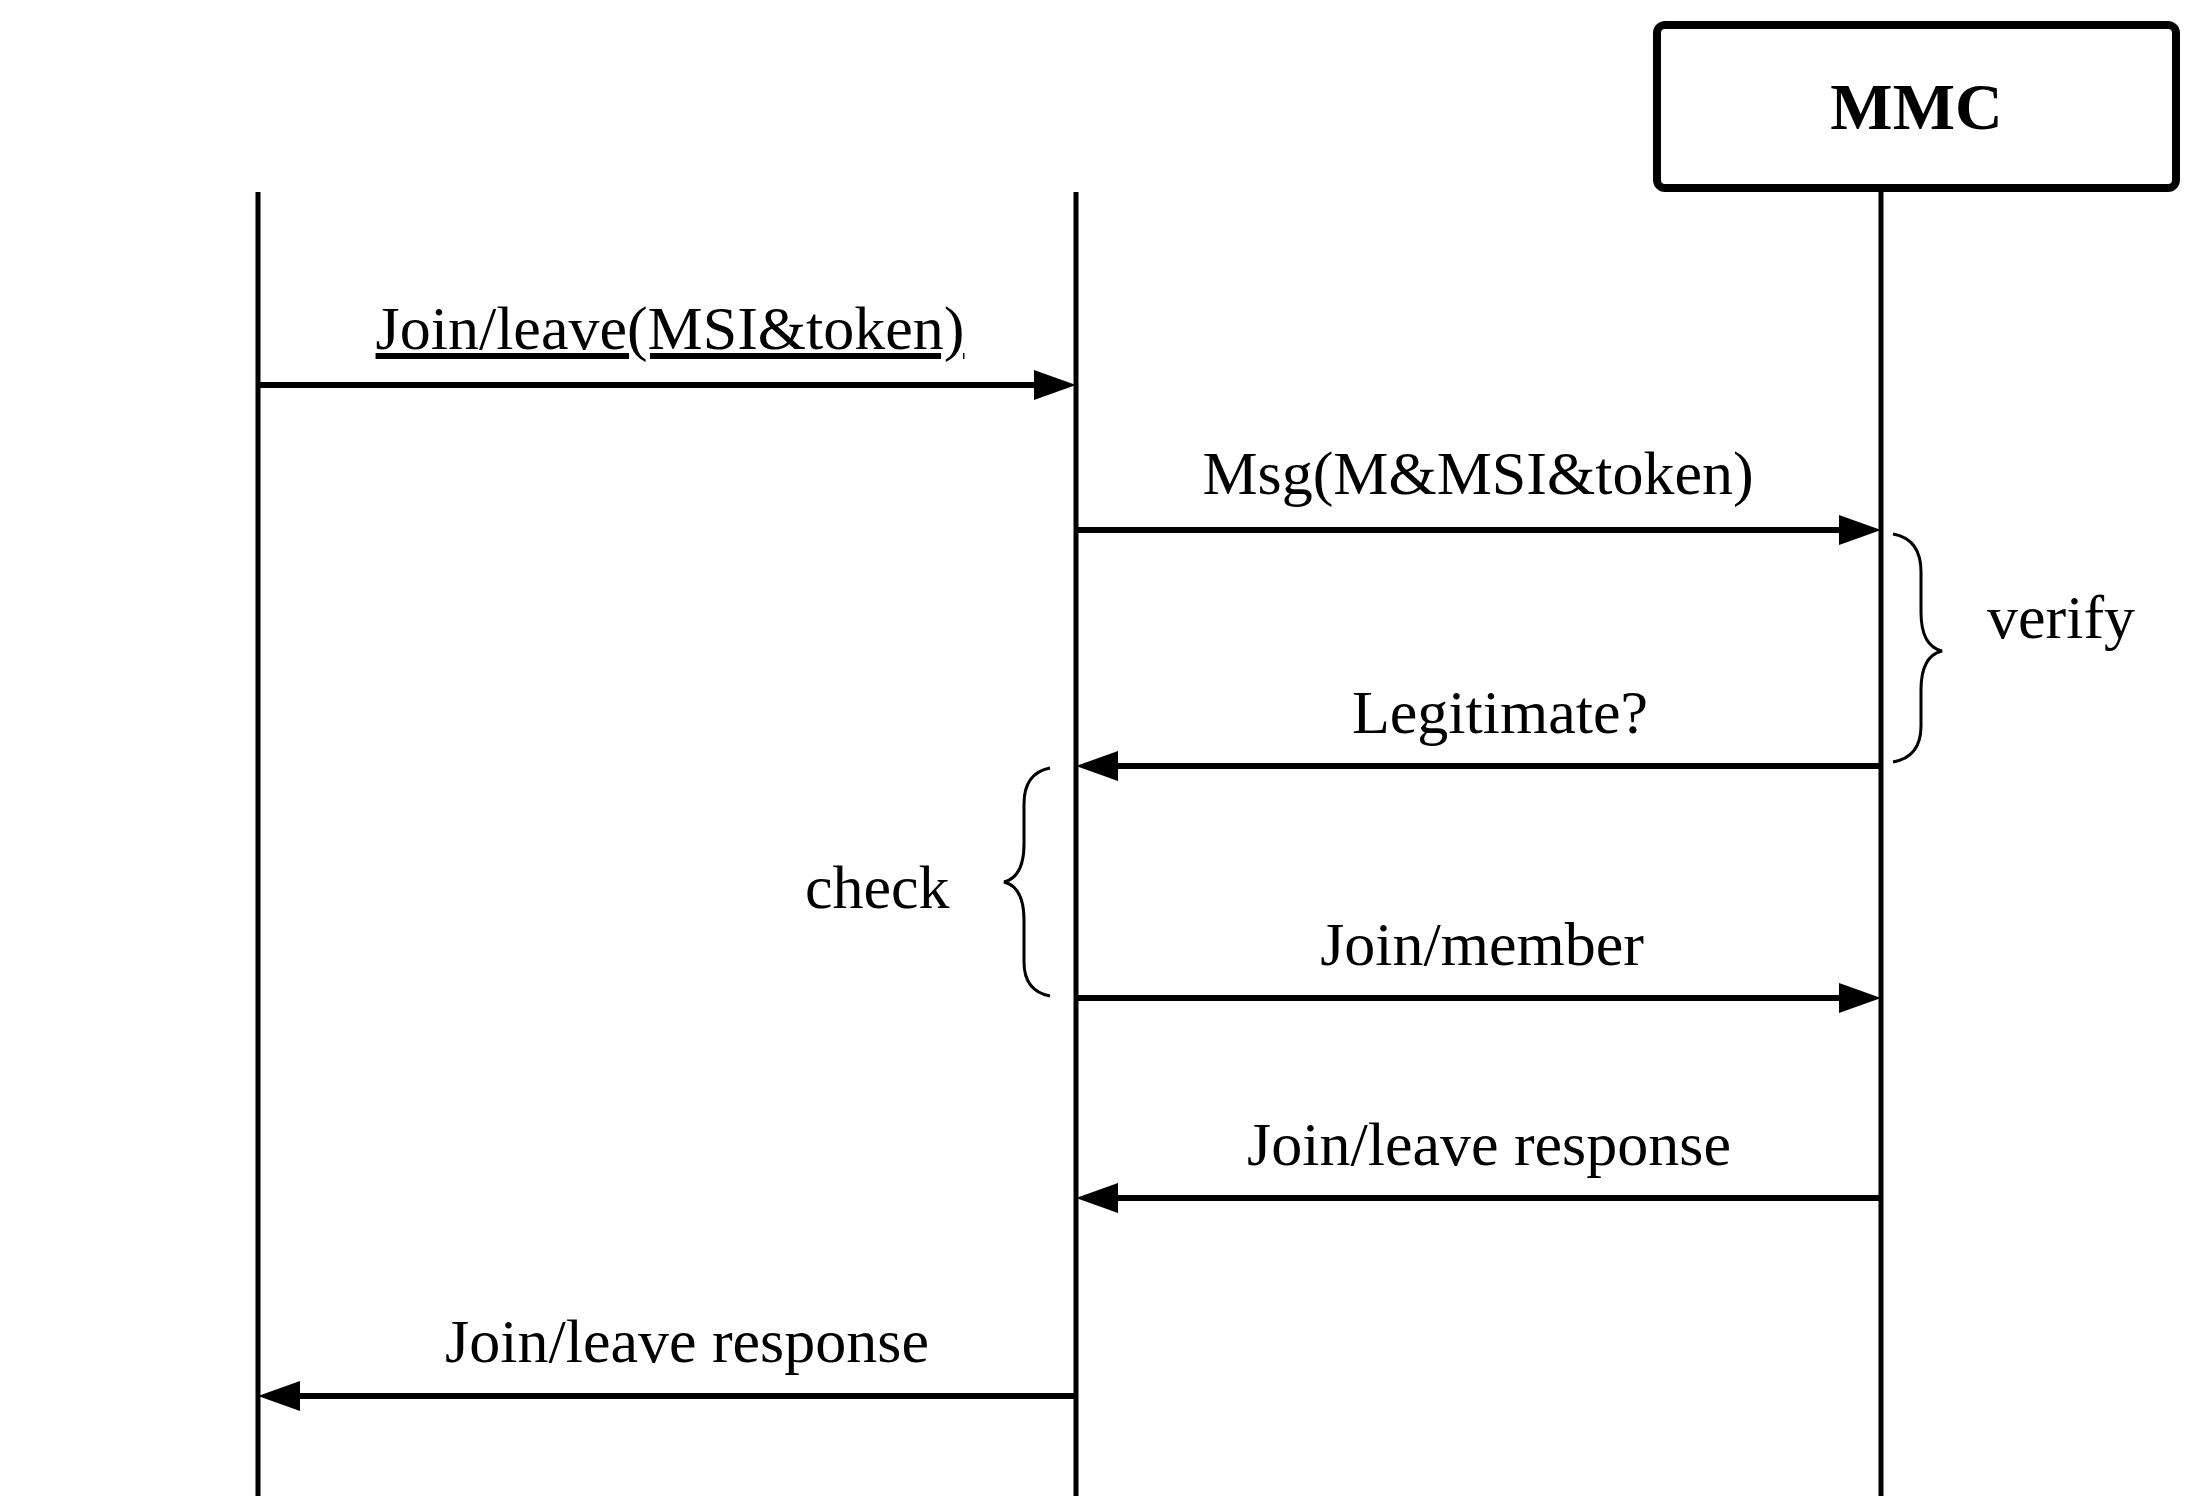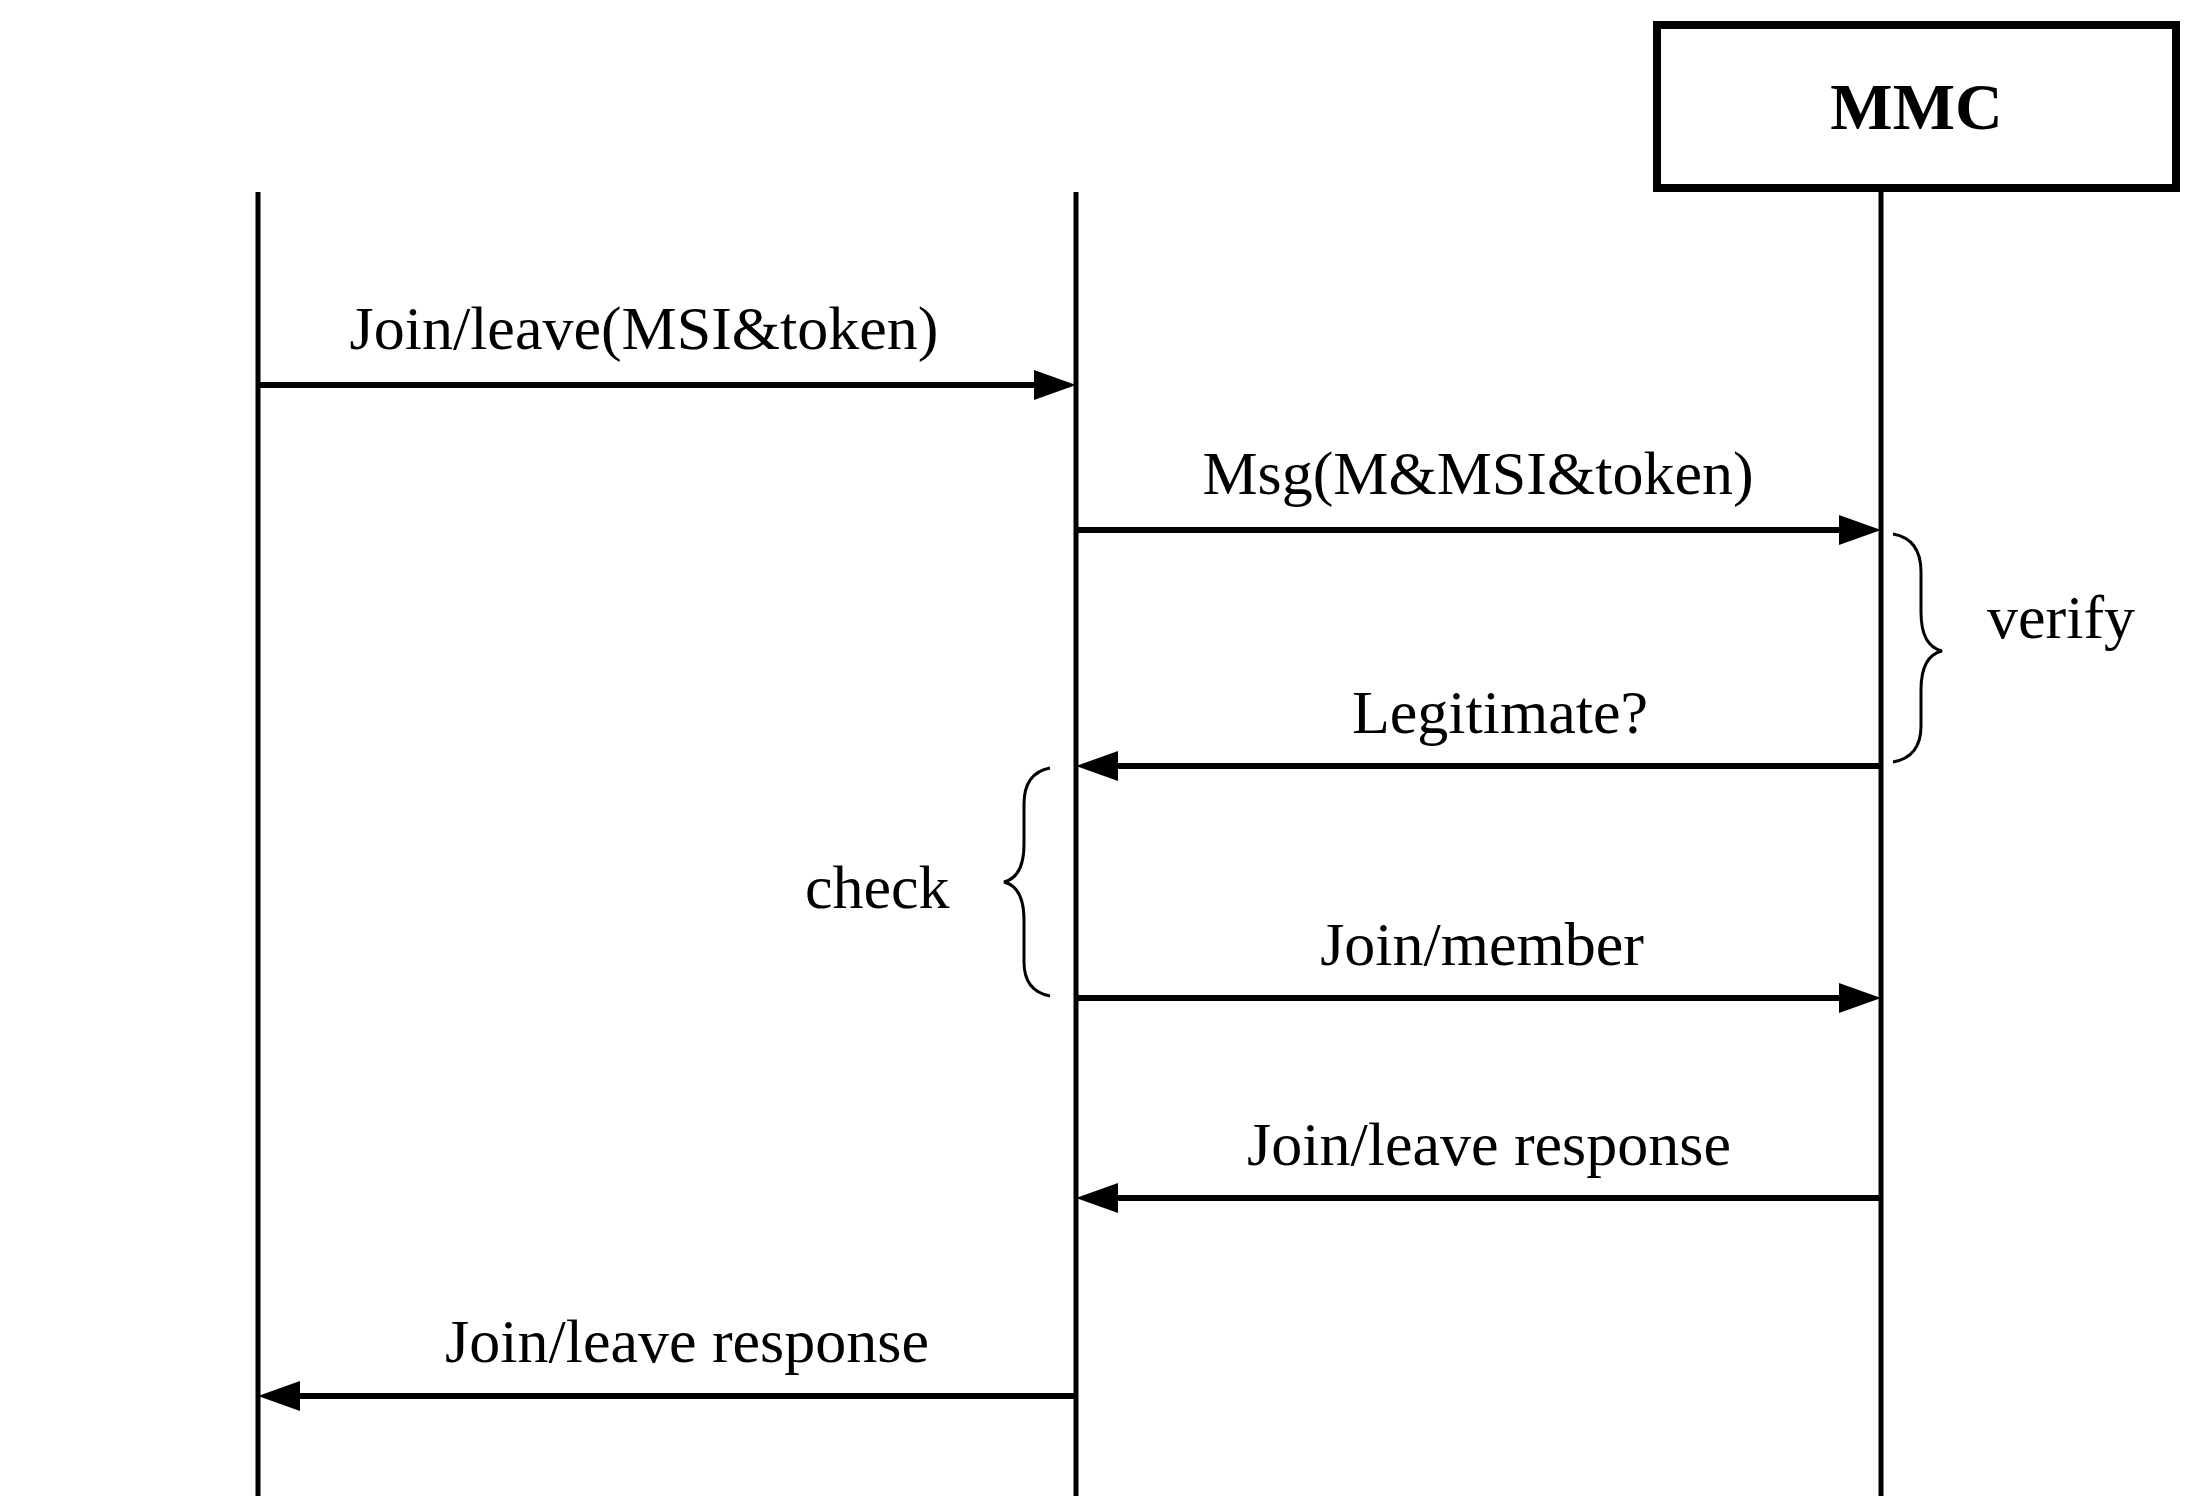--- a/index.html
+++ b/index.html
@@ -64,21 +64,21 @@
     fill: none;
     stroke: #000000;
     stroke-width: 3;
   }
 </style>
 </head>
 <body>
 
 <div id="canvas">
 
-  <div class="actor-box" style="left:1653px; width:527px;">
+  <div class="actor-box" style="left:1653px; width:527px;border-radius:12px;">
     <span class="actor-label">MMC</span>
   </div>
 
   <svg id="lines" viewBox="0 0 2197 1506" xmlns="http://www.w3.org/2000/svg">
 
     <line x1="258" y1="192" x2="258" y2="1496" stroke-width="5"></line>
     <line x1="1076" y1="192" x2="1076" y2="1496" stroke-width="5"></line>
     <line x1="1881" y1="192" x2="1881" y2="1496" stroke-width="5"></line>
 
     <g>
@@ -109,21 +109,21 @@
       <line x1="1881" y1="1198" x2="1112" y2="1198" stroke-width="6"></line>
       <polygon points="1076,1198 1118,1183 1118,1213"></polygon>
     </g>
 
     <g>
       <line x1="1076" y1="1396" x2="294" y2="1396" stroke-width="6"></line>
       <polygon points="258,1396 300,1381 300,1411"></polygon>
     </g>
   </svg>
 
-  <div class="msg-label" style="left:644px; top:297px;">Join/leave(MSI&amp;token)</div>
+  <div class="msg-label" style="left:670px; top:297px;text-decoration:underline;">Join/leave(MSI&amp;token)</div>
 
   <div class="msg-label" style="left:1500px; top:681px;">Legitimate?</div>
 
   <div class="msg-label" style="left:1478px; top:442px;">Msg(M&amp;MSI&amp;token)</div>
 
   <div class="msg-label" style="left:1482px; top:913px;">Join/member</div>
 
   <div class="msg-label" style="left:1489px; top:1113px;">Join/leave response</div>
 
   <div class="msg-label" style="left:687px; top:1310px;">Join/leave response</div>

